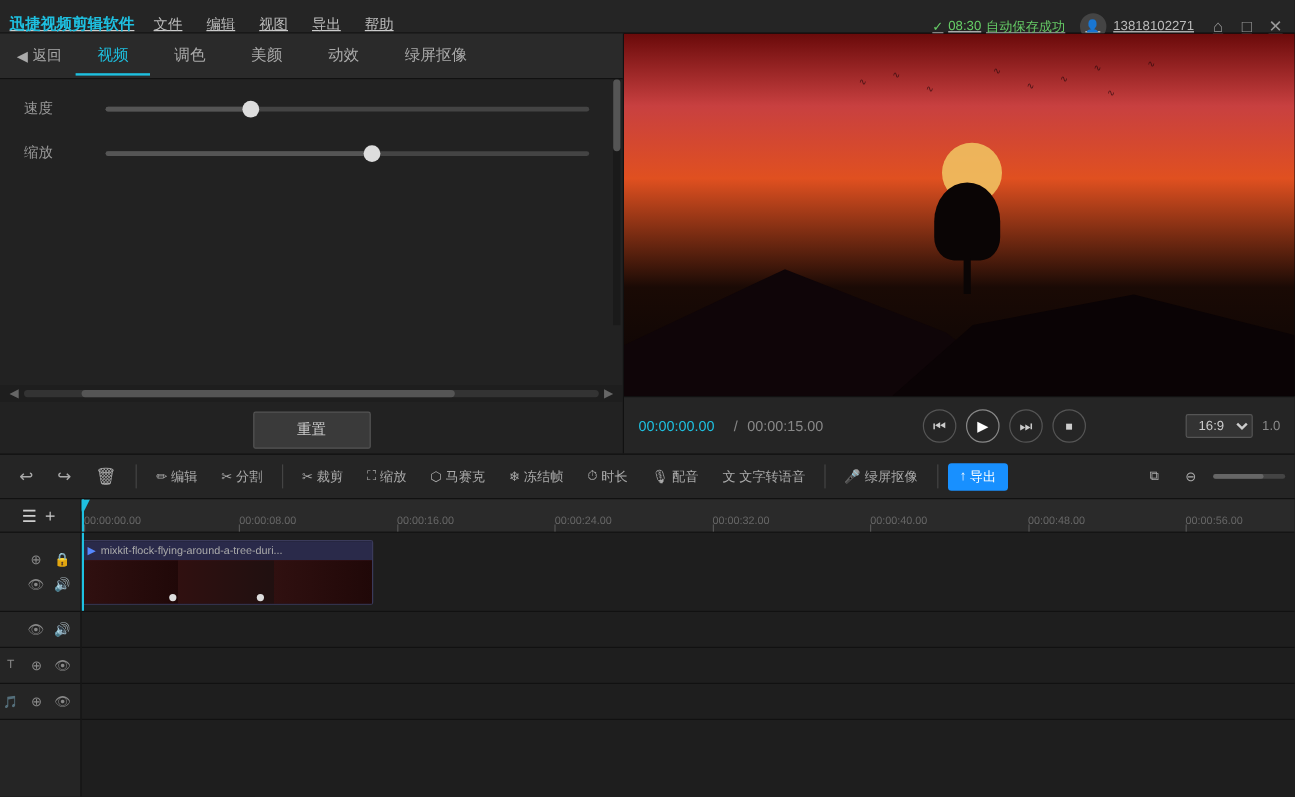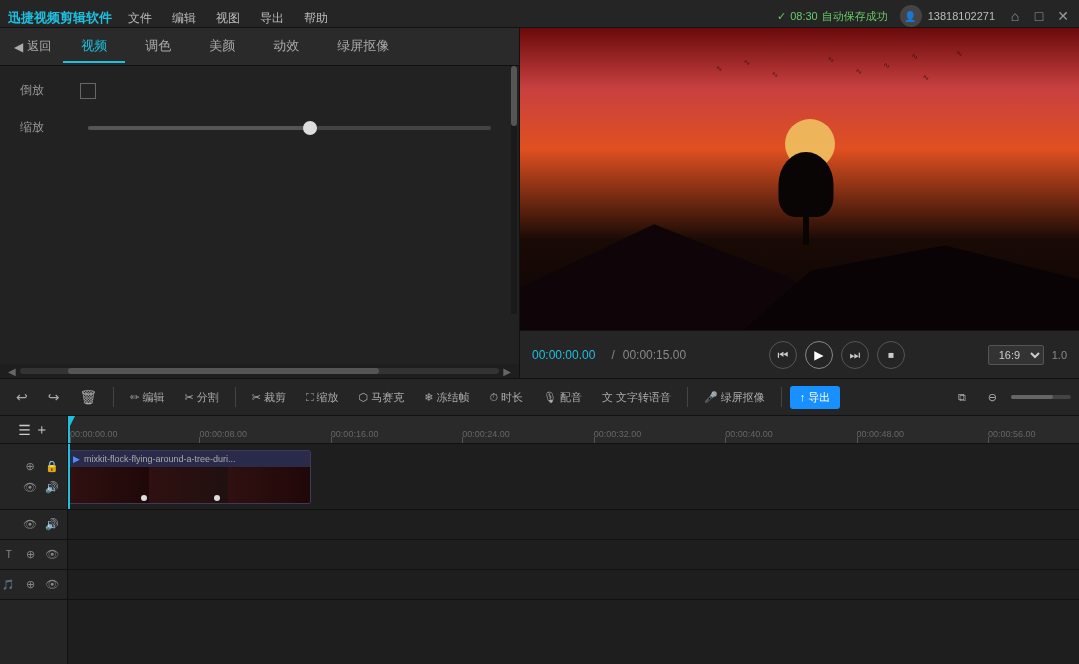--- a/index.html
+++ b/index.html
@@ -12,24 +12,25 @@
       font-size: 12px;
       overflow: hidden;
       position: relative;
     }
 
     
     .menu-bar {
       height: 28px;
       background: #252525;
       display: flex;
-      align-items: flex-end;
+      align-items: flex-start;
       justify-content: space-between;
-      padding: 0 8px;
+      padding: 11px 8px;
       border-bottom: 1px solid #111;
+      text-decoration: underline;
     }
     .menu-bar-left {
       display: flex;
       align-items: center;
       gap: 16px;
     }
     .menu-bar-title {
       color: #1ec0e0;
       font-size: 13px;
       font-weight: bold;
@@ -637,25 +638,28 @@
       </div>
       <div class="tab-item active">视频</div>
       <div class="tab-item">调色</div>
       <div class="tab-item">美颜</div>
       <div class="tab-item">动效</div>
       <div class="tab-item">绿屏抠像</div>
     </div>
 
     <div class="properties-panel">
 
-
       <div class="prop-row">
-        <span class="prop-label">倒放</span>
-        <div class="checkbox-box"></div>
-      </div>
+        <span class="prop-label">速度</span>
+        <div class="slider-track">
+          <div class="slider-fill" style="width: 30%;"></div>
+          <div class="slider-thumb" style="left: 30%;"></div>
+        </div>
+      </div>
+
 
 
       <div class="scale-row">
         <span class="prop-label">缩放</span>
         <div class="slider-track">
           <div class="slider-fill" style="width: 55%;"></div>
           <div class="slider-thumb" style="left: 55%;"></div>
         </div>
       </div>
 
@@ -665,20 +669,23 @@
     </div>
 
     <div class="h-scroll-bar">
       <span class="h-scroll-arrow">◀</span>
       <div class="h-scroll-track">
         <div class="h-scroll-thumb"></div>
       </div>
       <span class="h-scroll-arrow">▶</span>
     </div>
 
+    <div class="reset-btn-row">
+      <button class="reset-btn">重置</button>
+    </div>
 
   </div>
 
   <div class="right-panel">
 
     <div class="preview-area">
       <div class="preview-image">
 
         <div class="moon"></div>
 

